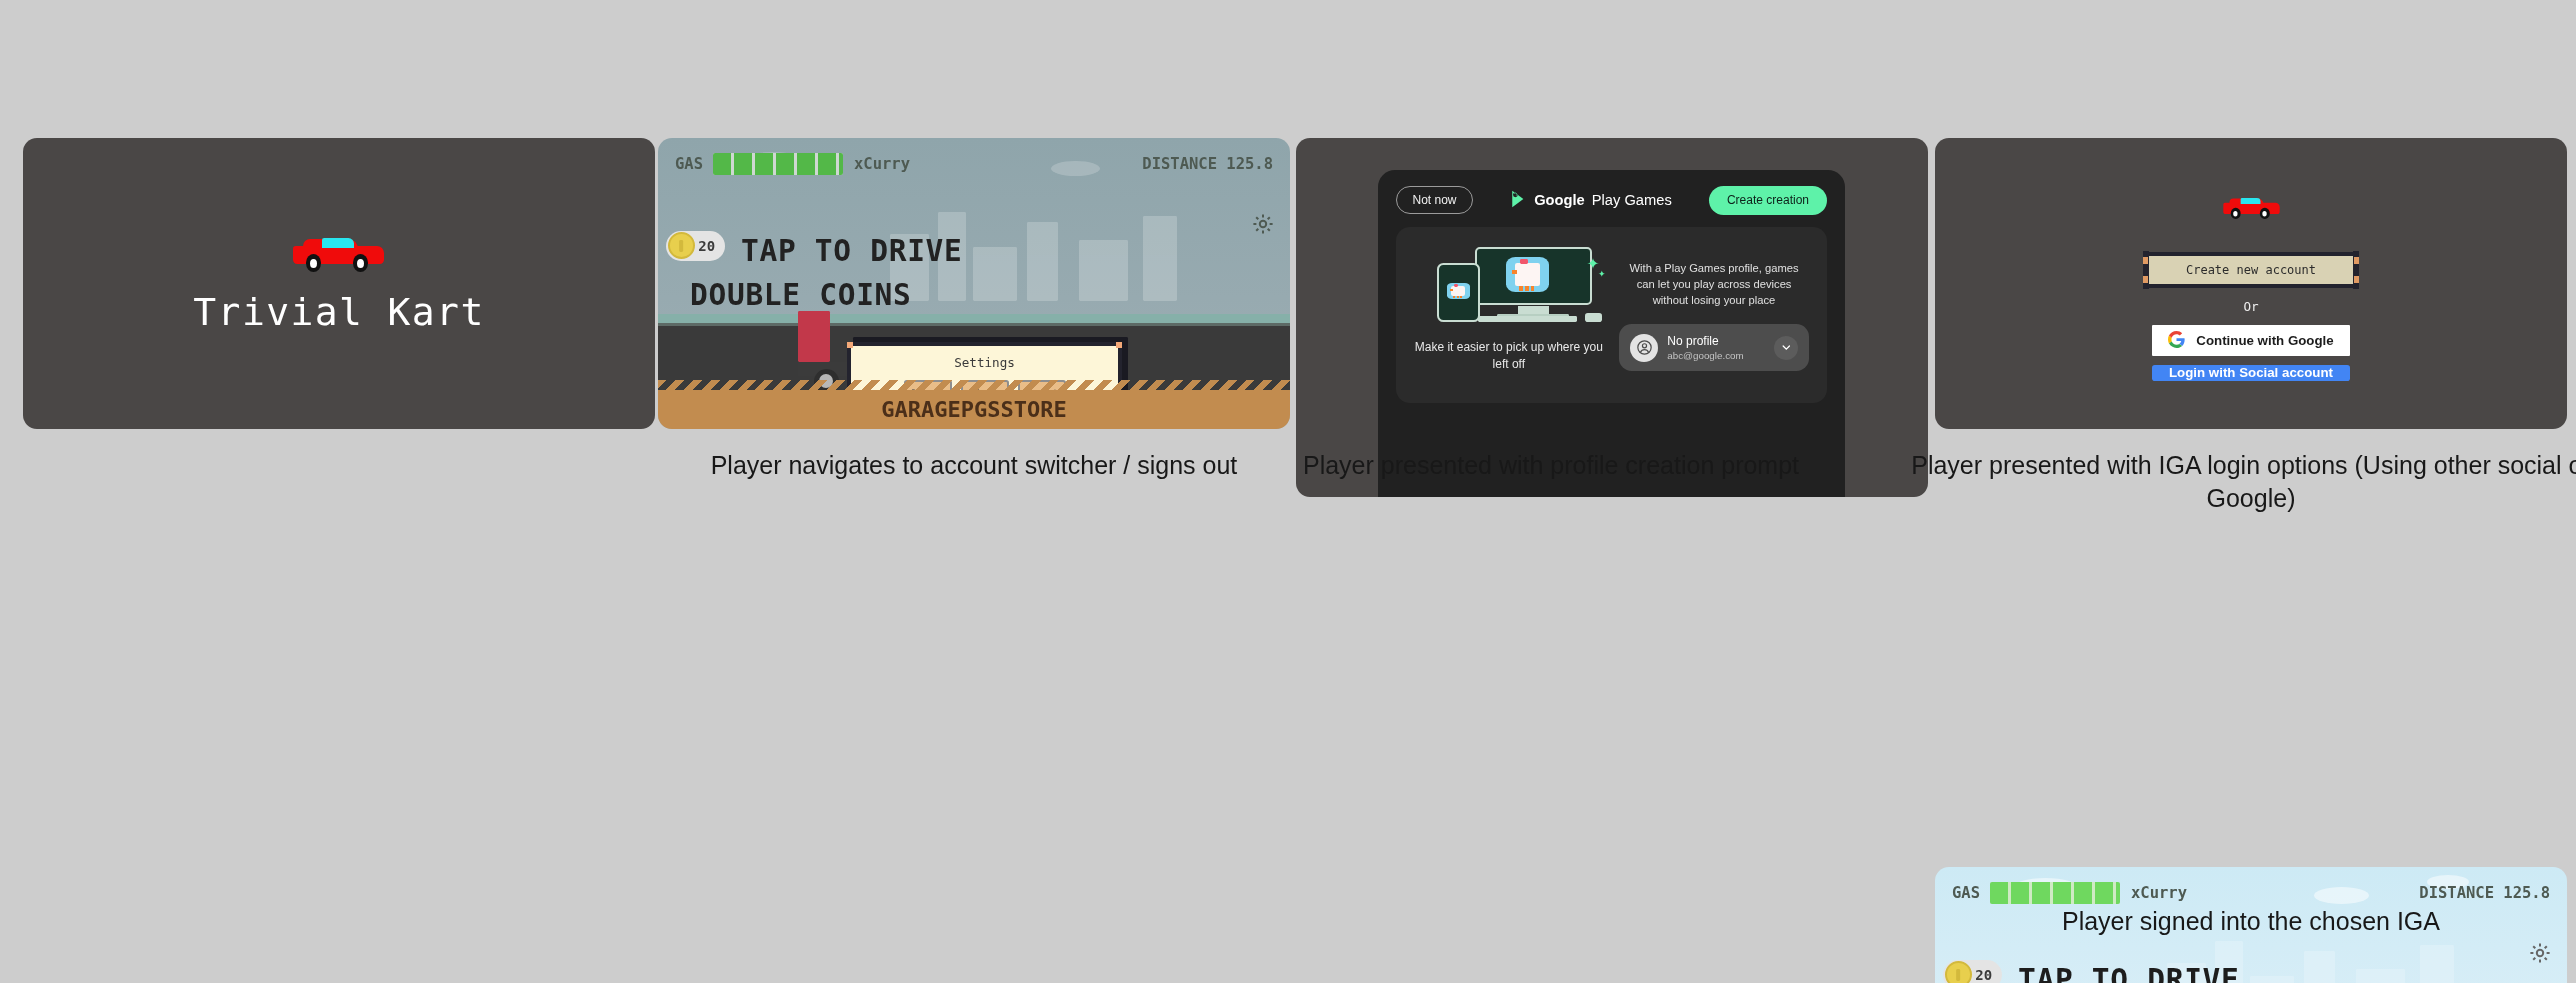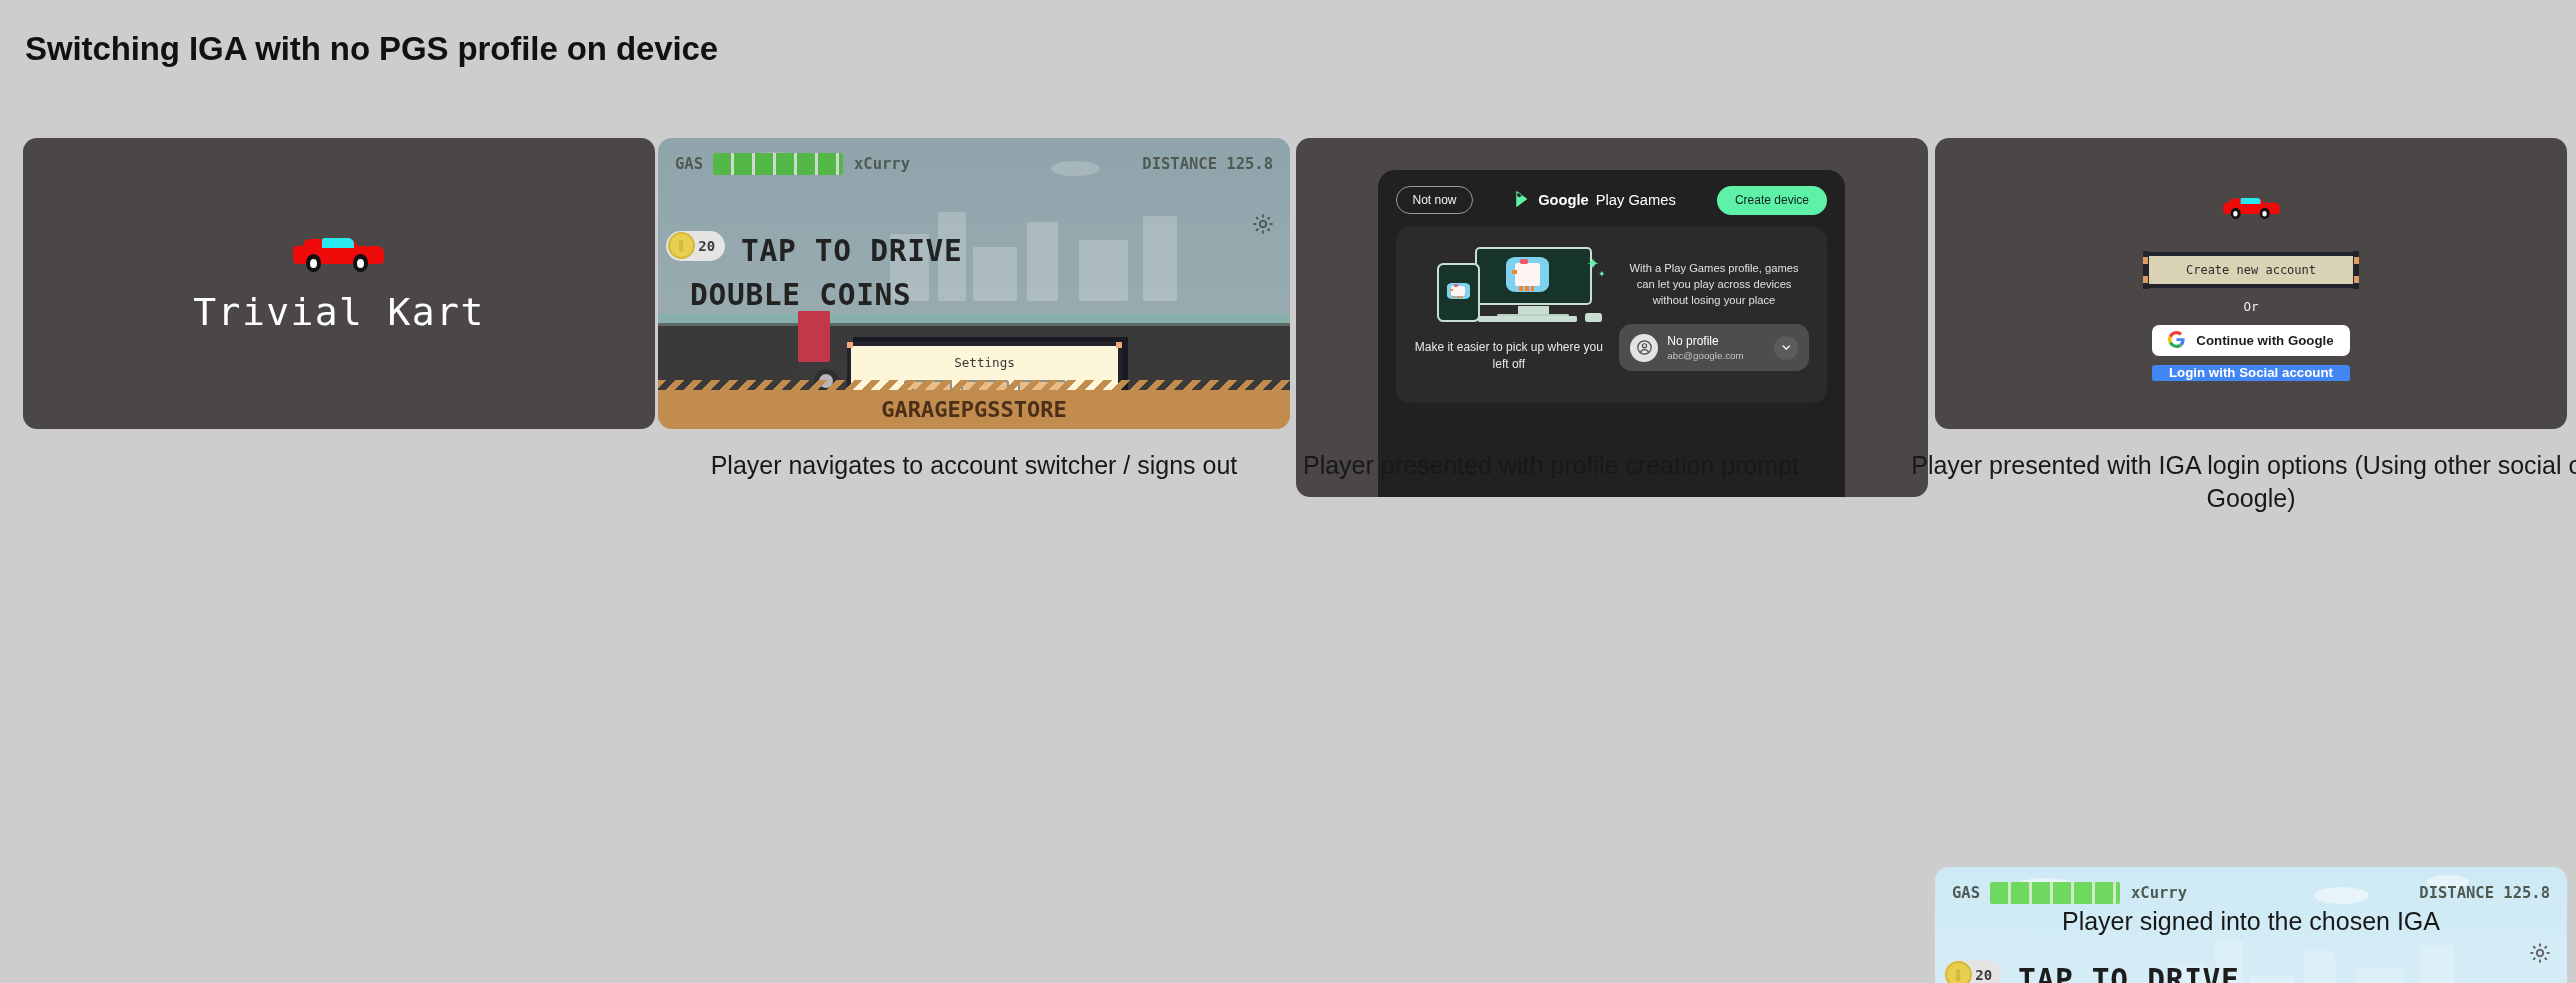--- a/index.html
+++ b/index.html
@@ -207,39 +207,38 @@
   .pix-btn::before, .pix-btn::after {
     content: ""; position: absolute; top: -4.9px; bottom: -4.9px; width: 6.3px; background: #23232e;
   }
   .pix-btn::before { left: -6.3px; } .pix-btn::after { right: -6.3px; }
   .pix-nub { position: absolute; width: 4.9px; height: 6.3px; background: #e09a63; z-index: 2; }
   .login-or {
     font-family: "DejaVu Sans Mono", monospace; color: #efefef;
     font-size: 12.6px; margin-top: 11.2px;
   }
   .btn-google {
-    margin-top: 11.2px; width: 198px; height: 31px; background: #fff; border-radius: 7px;
+    margin-top: 11.2px; width: 198px; height: 31px; background: #fff; border-radius: 1px;
     display: flex; align-items: center; justify-content: center; gap: 11px;
     color: #1c1c1c; font-size: 13.3px; font-weight: bold;
   }
   .btn-social {
     margin-top: 8.4px; width: 198px; height: 16px; background: #4285f4; border-radius: 2.8px;
     display: flex; align-items: center; justify-content: center;
     color: #fff; font-size: 13.3px; font-weight: bold;
   }
 
   
   #panel-signedin { left: 1935px; top: 576px; width: 632px; height: 291px; }
 </style>
 </head>
 <body>
 
 <div class="page">
 
-  <div class="page-title">Switching IGA with no PGS profile on device</div>
 
   <div class="panel" id="panel-splash">
     <div class="pixel-car">
       <div class="pc pc-body"></div>
         <div class="pc pc-hood"></div>
         <div class="pc pc-glass"></div>
       <div class="pc pc-w pc-w1"></div>
         <div class="pc pc-w pc-w2"></div>
     </div>
     <div class="splash-title">Trivial Kart</div>
@@ -337,21 +336,21 @@
           <span>
             <svg width="17" height="18" viewBox="0 0 24 26">
               <path d="M3 1 L19 13 L3 25 Z" fill="#5ef2a9"></path>
               <circle cx="7.5" cy="7" r="3.4" fill="#212121"></circle>
               <path d="M6 5.2a2 2 0 1 1 2.8 2.8" stroke="#5ef2a9" stroke-width="1.1" fill="none"></path>
             </svg>
           </span>
           <b>Google</b>
           <span class="light">Play Games</span>
         </div>
-        <button class="pgs-create">Create device</button>
+        <button class="pgs-create">Create creation</button>
       </div>
 
       <div class="pgs-body">
         <div class="pgs-left">
           <div class="illus">
             <div class="mon">
               <div class="icon-chick" style="left:26%; top:14%; width:38%; height:66%;">
                 <div class="chick-body">
                     <div class="chick-comb"></div>
                     <div class="chick-beak"></div>

